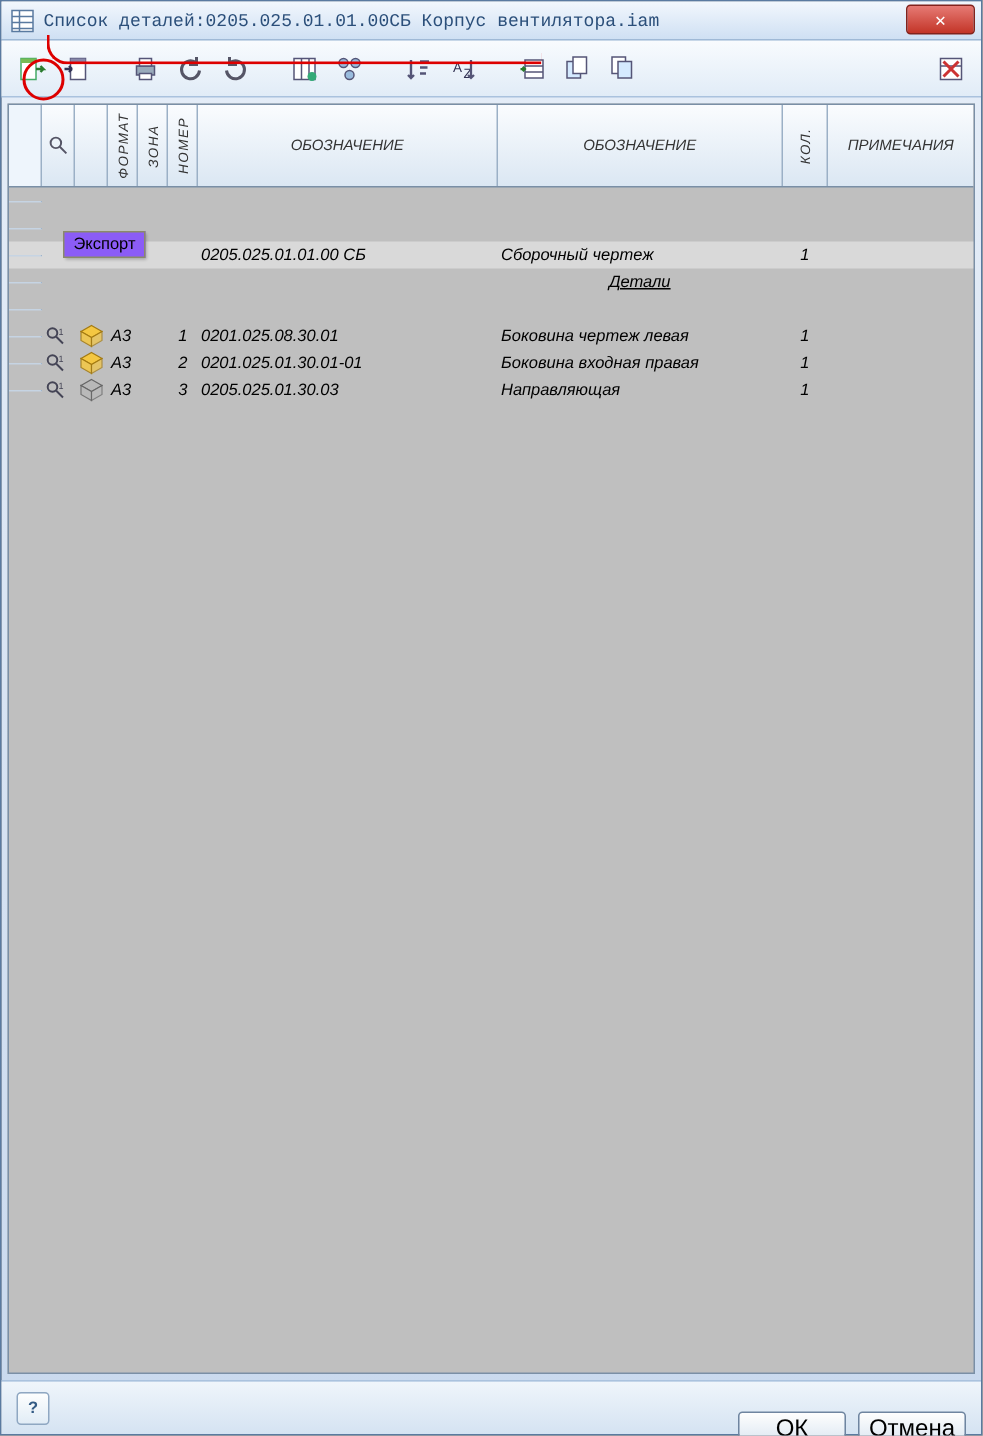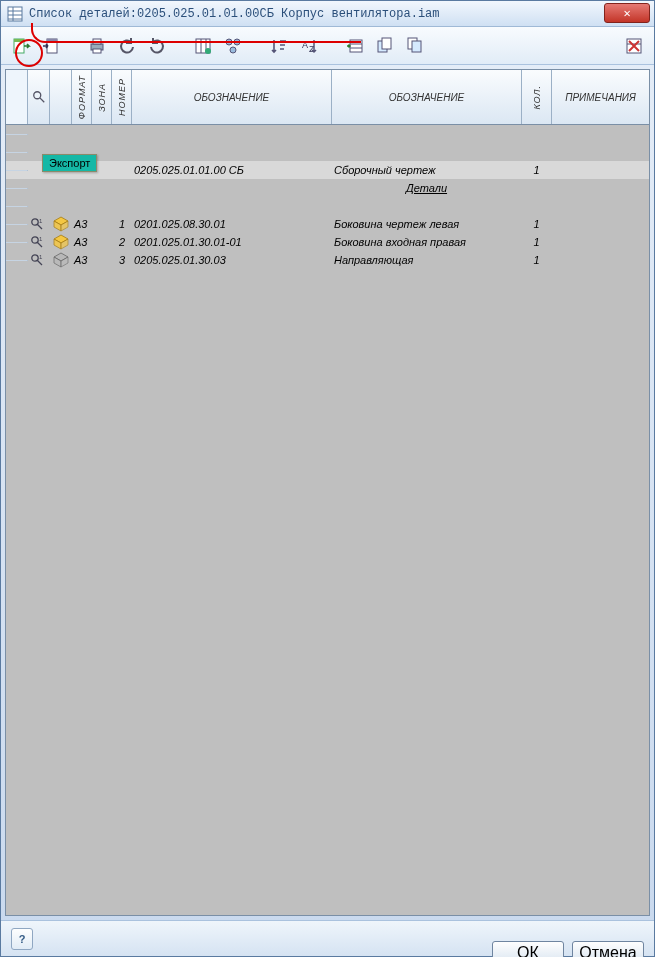--- a/index.html
+++ b/index.html
@@ -29,21 +29,21 @@
   .w-find{width:22px;}
   .w-icon{width:22px;}
   .w-fmt{width:20px;}
   .w-zone{width:20px;}
   .w-num{width:20px;}
   .w-des{width:200px;}
   .w-name{width:190px;}
   .w-qty{width:30px;}
   .w-note{flex:1 1 auto; border-right:none;}
   .headerrow .hcell:first-child{ background:#eef5fc;}
-  .tooltip{position:absolute; left:36px; top:84px; background:#14b8a6; border:1px solid #8a8a6a; padding:2px 6px; font-size:11px; z-index:40; box-shadow:1px 1px 2px rgba(0,0,0,.25);}
+  .tooltip{position:absolute; left:36px; top:84px; background:#8b5cf6; border:1px solid #8a8a6a; padding:2px 6px; font-size:11px; z-index:40; box-shadow:1px 1px 2px rgba(0,0,0,.25);}
   
   .rows{ font-size:11px; color:#000;}
   .row{ display:flex; height:18px; align-items:center;}
   .row .c{ border-right:1px solid transparent; height:100%; display:flex; align-items:center; padding:0 2px; overflow:hidden; white-space:nowrap;}
   .stubcol{ width:22px; background:linear-gradient(#f5f9fd,#dde8f3); border-right:1px solid #9bb0c6; border-bottom:1px solid #c6d4e3;}
   .c.find{width:22px;}
   .c.icon{width:22px; justify-content:center;}
   .c.fmt{width:20px; font-style:italic;}
   .c.zone{width:20px;}
   .c.num{width:20px; font-style:italic; justify-content:flex-end; padding-right:6px;}

